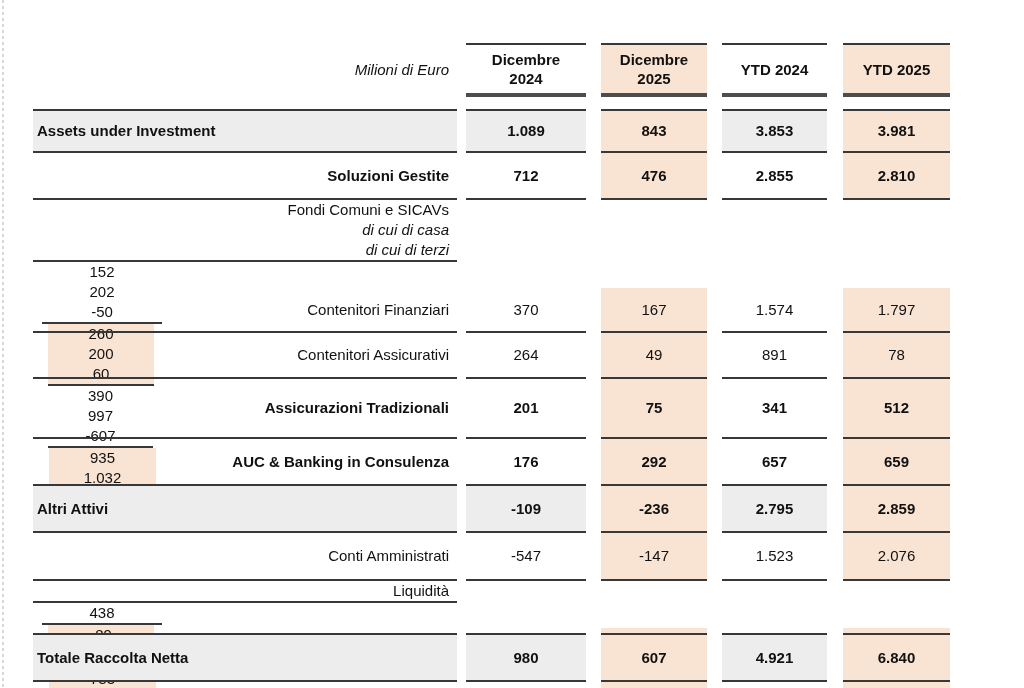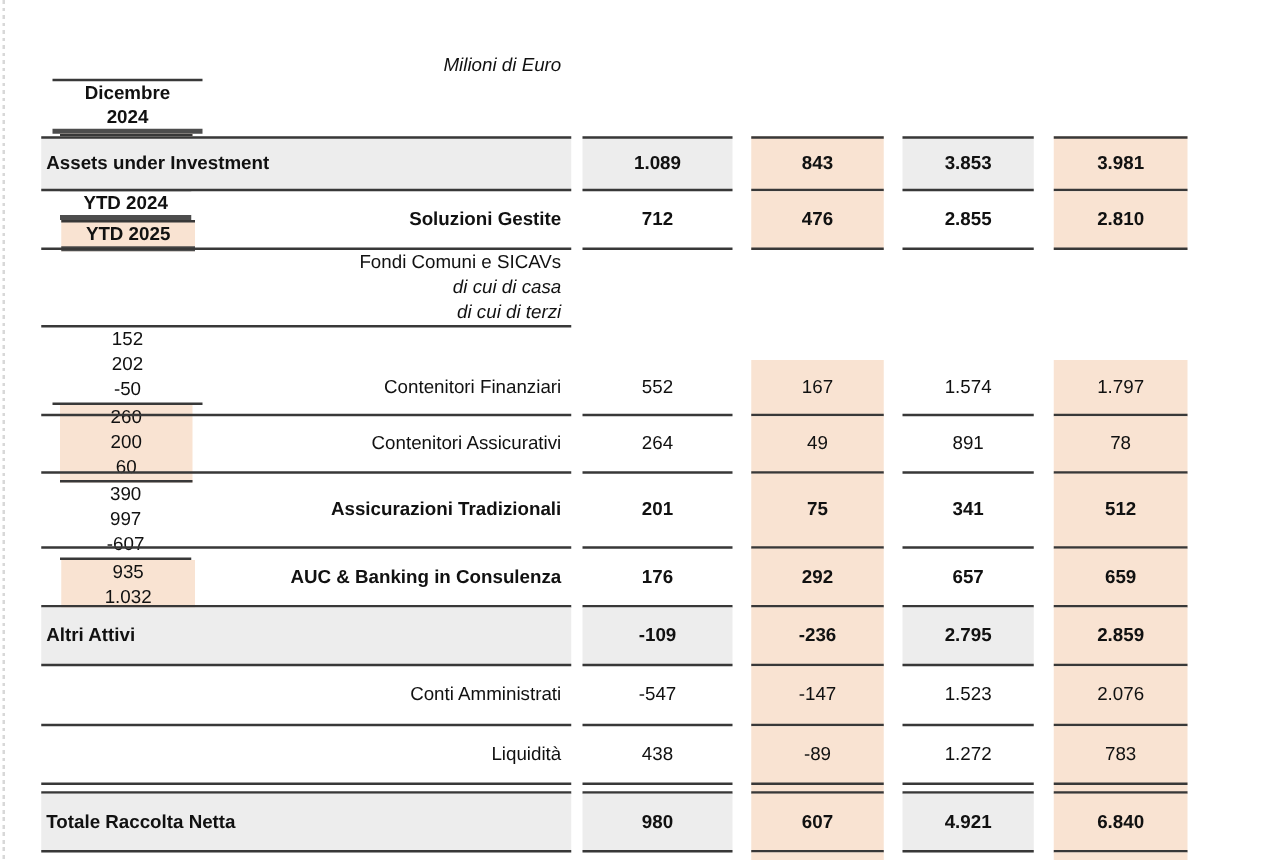--- a/index.html
+++ b/index.html
@@ -33,21 +33,21 @@
   .c0{width:120px;margin-left:9px;text-align:center;}
   .c1{width:106px;margin-left:15px;text-align:center;}
   .c2{width:105px;margin-left:15px;text-align:center;}
   .c3{width:107px;margin-left:16px;text-align:center;}
   .hl{background:var(--highlight-column-bg);}
   .graybg{background:var(--section-row-bg);}
   .bold{font-weight:bold;}
   .italic{font-style:italic;}
   .bb .cell{border-bottom:2px solid var(--rule-thin);}
   .bt .cell{border-top:2px solid var(--rule-thin);}
-  .header-row{height:54px;flex-direction:column;}
+  .header-row{height:54px;}
   .header-row .val-cell{
     border-top:2px solid var(--rule-thin);
     border-bottom:4px solid var(--rule-thick);
     font-weight:bold;
   }
   .header-row .val-cell .line{max-width:84px;margin:0 auto;line-height:19px;}
   .header-row .label-cell{font-style:italic;}
   .gap-row{height:12px;}
   .sep-row{height:7px;}
   .sep-row .cell{border-bottom:2px solid var(--rule-thin);}
@@ -137,21 +137,21 @@
           <div class="line">935</div>
           <div class="line">1.032</div>
           <div class="line">-97</div>
         </div>
       </div>
       <div class="row body-row bb" style="height: 45px;">
         <div class="cell label-cell">
           <div class="line">Contenitori Finanziari</div>
         </div>
         <div class="cell val-cell c0">
-          <div class="line">552</div>
+          <div class="line">370</div>
         </div>
         <div class="cell val-cell c1 hl">
           <div class="line">167</div>
         </div>
         <div class="cell val-cell c2">
           <div class="line">1.574</div>
         </div>
         <div class="cell val-cell c3 hl">
           <div class="line">1.797</div>
         </div>
@@ -234,21 +234,21 @@
         <div class="cell val-cell c1 hl">
           <div class="line">-147</div>
         </div>
         <div class="cell val-cell c2">
           <div class="line">1.523</div>
         </div>
         <div class="cell val-cell c3 hl">
           <div class="line">2.076</div>
         </div>
       </div>
-      <div class="row body-row bb" style="height: 47px;">
+      <div class="row body-row bb" style="height: 47px; flex-direction: column;">
         <div class="cell label-cell">
           <div class="line">Liquidità</div>
         </div>
         <div class="cell val-cell c0">
           <div class="line">438</div>
         </div>
         <div class="cell val-cell c1 hl">
           <div class="line">-89</div>
         </div>
         <div class="cell val-cell c2">

